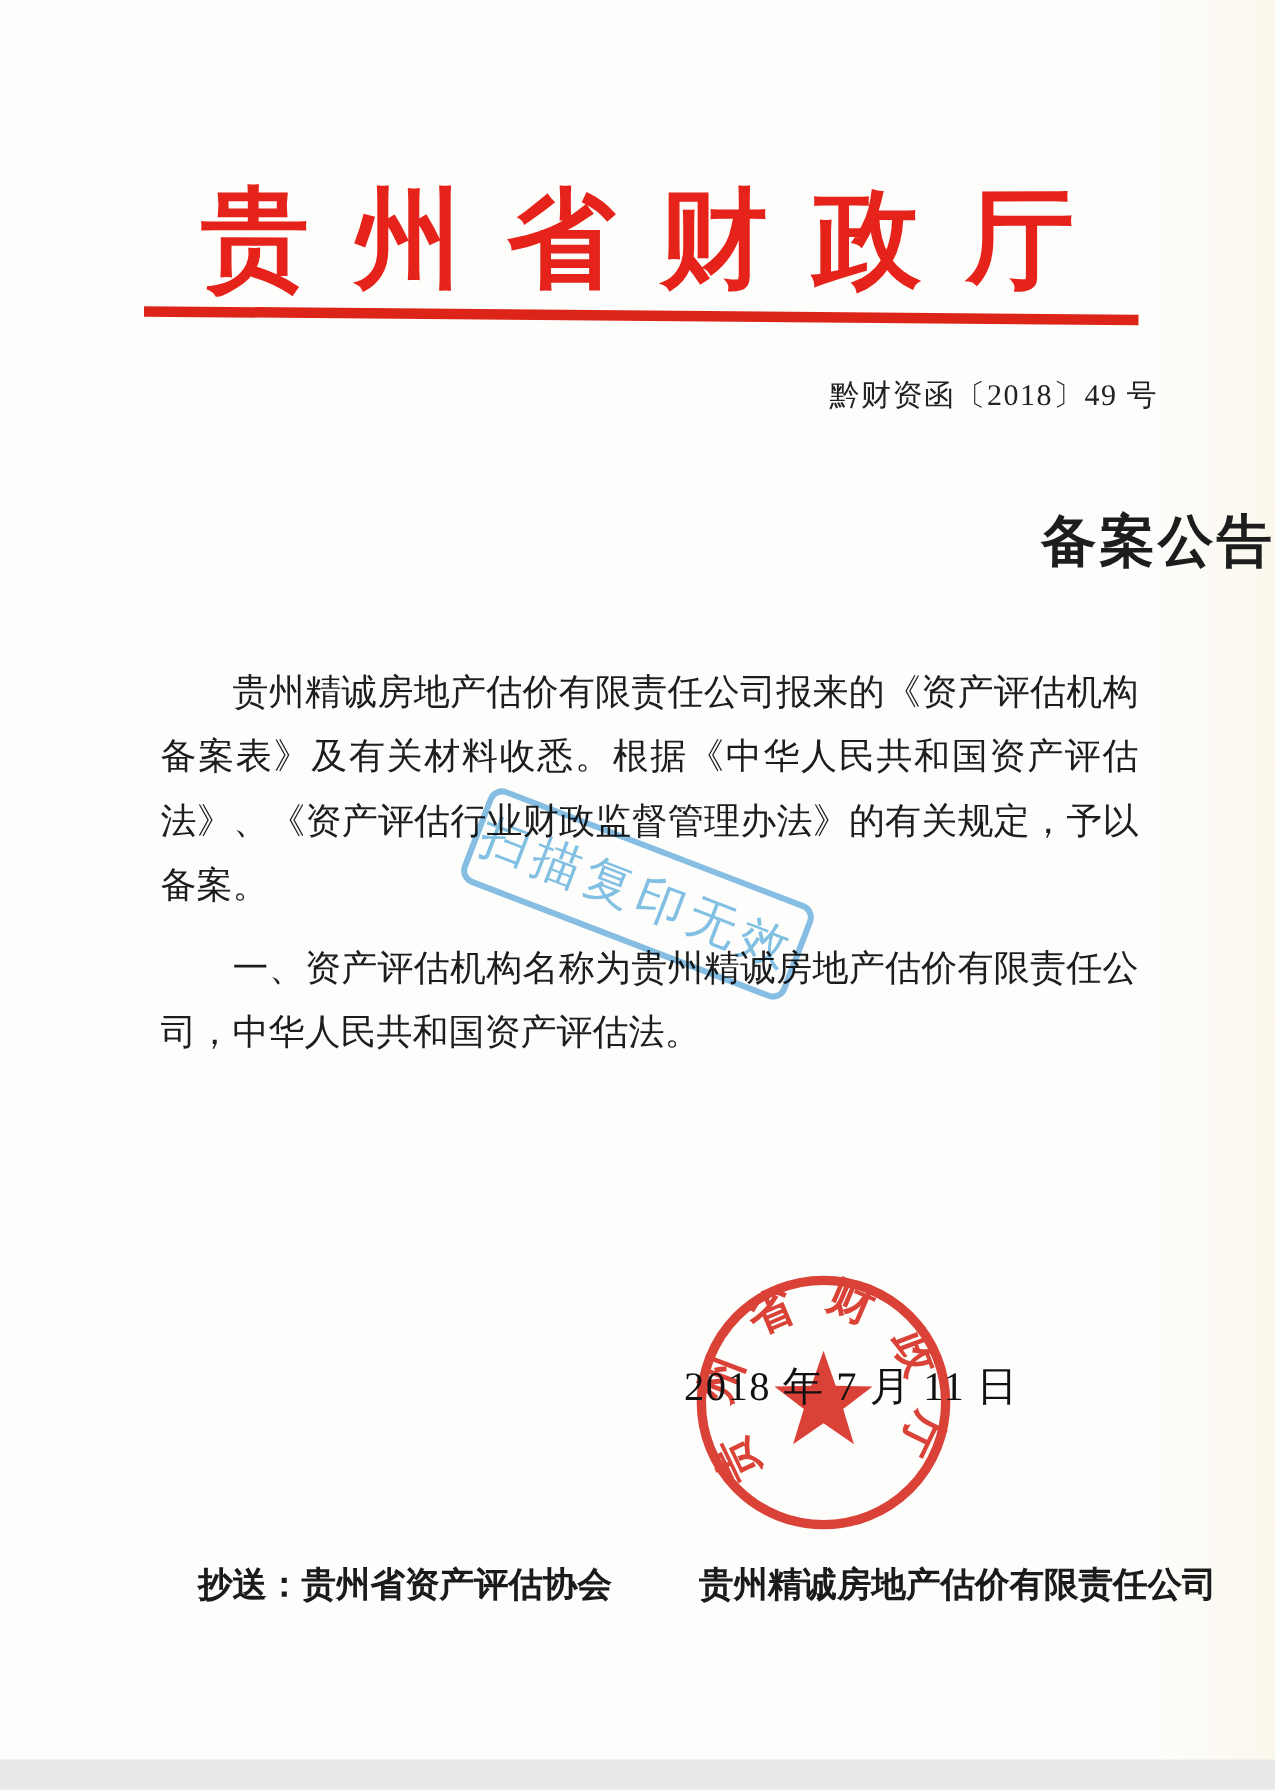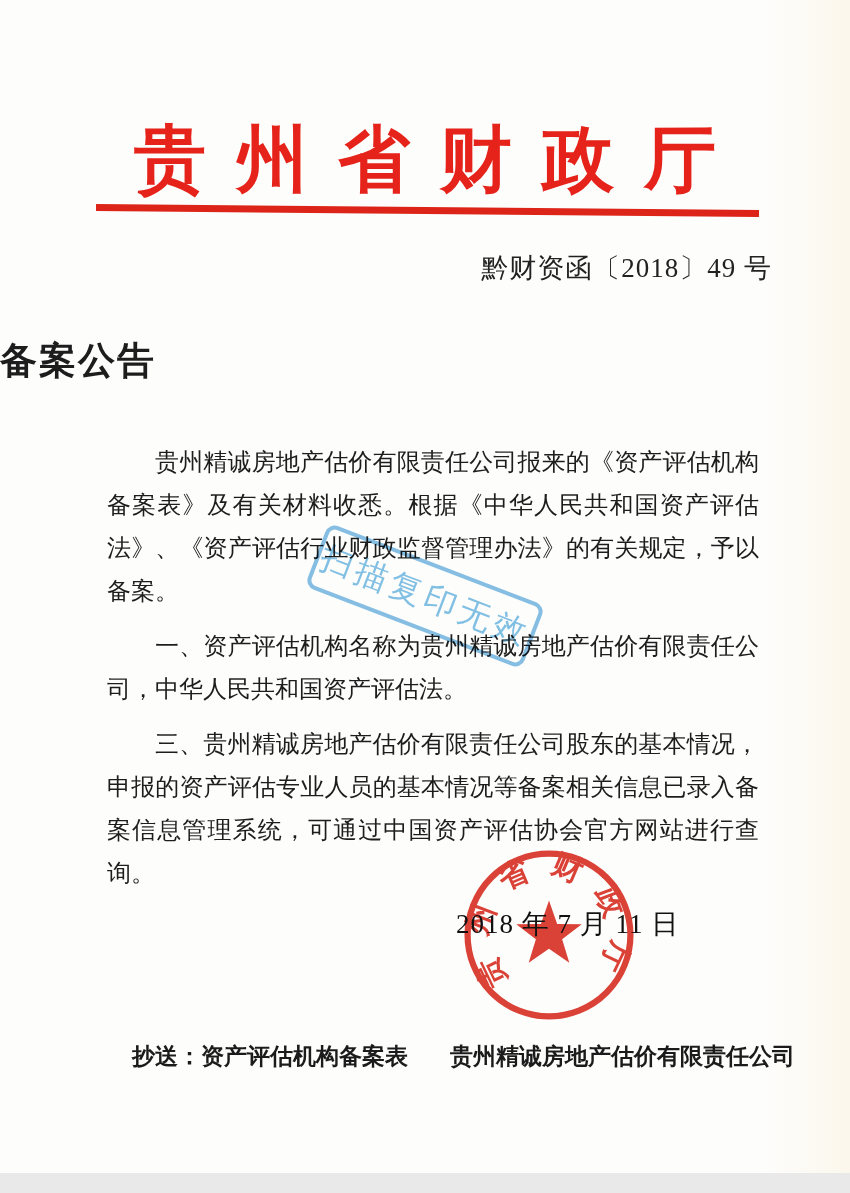--- a/index.html
+++ b/index.html
@@ -19,26 +19,26 @@
     font-size:72px;font-weight:bold;
     letter-spacing:30px;padding-left:30px;box-sizing:border-box;
     white-space:nowrap;
   }
   .red-rule{
     position:absolute;top:207px;left:96px;width:663px;height:7px;
     transform:rotate(0.5deg);
   }
   .doc-number{
     position:absolute;top:250px;right:78px;
-    font-size:27px;letter-spacing:1px;color:#222;
+    font-size:20px;letter-spacing:1px;color:#222;
     white-space:nowrap;
   }
   .doc-title{
     position:absolute;top:336px;left:0;width:100%;
-    text-align:left;font-size:37px;font-weight:bold;letter-spacing:2px;
+    text-align:right;font-size:37px;font-weight:bold;letter-spacing:2px;
   }
   .body-text{
     position:absolute;top:429px;left:95px;width:676px;
     font-size:24px;line-height:43px;text-align:justify;
     z-index:1;
   }
   .body-text p{margin:12px;text-indent:2em;}
   .closing{text-indent:2em;}
   .watermark{
     position:absolute;left:309px;top:562px;width:224px;height:60px;
@@ -64,55 +64,54 @@
   .issue-date{
     position:absolute;top:906px;left:456px;
     font-size:27px;letter-spacing:1px;color:#111;
     z-index:3;white-space:nowrap;
   }
   .cc-line{
     position:absolute;top:1041px;left:132px;width:660px;
     font-size:23px;font-weight:600;color:#1b1b1b;
     white-space:nowrap;z-index:1;
   }
-  .cc-line .cc-recipient-2{margin-left:42px;}
+  .cc-line .cc-recipient-2{margin-left:58px;}
 </style>
 </head>
 <body>
 
 <div class="page">
 
   <div class="agency-title" style="color:#e6231a;">贵州省财政厅</div>
 
   <div class="red-rule" style="background:#dd2418;"></div>
 
   <div class="doc-number">黔财资函〔2018〕49 号</div>
 
   <div class="doc-title">备案公告</div>
 
   <div class="body-text">
     <p>贵州精诚房地产估价有限责任公司报来的《资产评估机构备案表》及有关材料收悉。根据《中华人民共和国资产评估法》、《资产评估行业财政监督管理办法》的有关规定，予以备案。</p>
     <p>一、资产评估机构名称为贵州精诚房地产估价有限责任公司，中华人民共和国资产评估法。</p>
-    <p>三、贵州精诚房地产估价有限责任公司股东的基本情况，申报的资产评估专业人员的基本情况等备案相关信息已录入备案信息管理系统，可通过中国资产评估协会官方网站进行查询。</p>
   </div>
 
   <div class="watermark" style="color:#74bae4;">
     <span>扫描复印无效</span>
   </div>
 
   <svg class="seal" viewBox="0 0 190 190">
     <circle cx="95" cy="95" r="85" fill="none" stroke="#d8281b" stroke-width="6.5"></circle>
     <defs>
       <path id="sealArc" d="M 51.2 138.8 A 62 62 0 1 1 138.8 138.8" fill="none"></path>
     </defs>
     <text fill="#d8281b">
       <textPath href="#sealArc" startOffset="50%" text-anchor="middle">贵州省财政厅</textPath>
     </text>
     <polygon fill="#d8281b" points="95,59 103.5,83.4 129.2,83.9 108.7,99.5 116.2,124.1 95,109.4 73.8,124.1 81.3,99.5 60.8,83.9 86.5,83.4"></polygon>
   </svg>
 
   <div class="issue-date">2018 年 7 月 11 日</div>
 
   <div class="cc-line">
-    <span>抄送：</span><span>资产评估机构备案表</span><span class="cc-recipient-2">贵州精诚房地产估价有限责任公司</span>
+    <span>抄送：</span><span>贵州省资产评估协会</span><span class="cc-recipient-2">贵州精诚房地产估价有限责任公司</span>
   </div>
 
 </div>
 
 </body></html>

